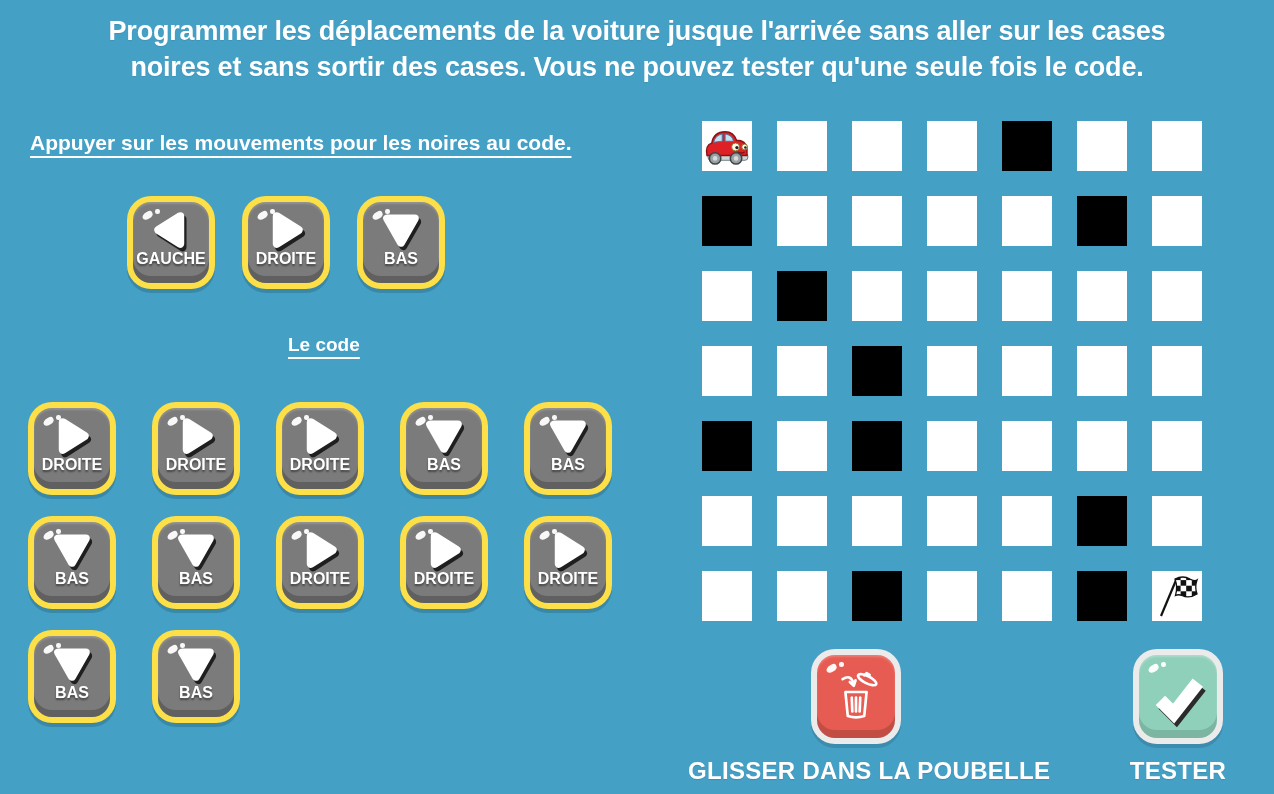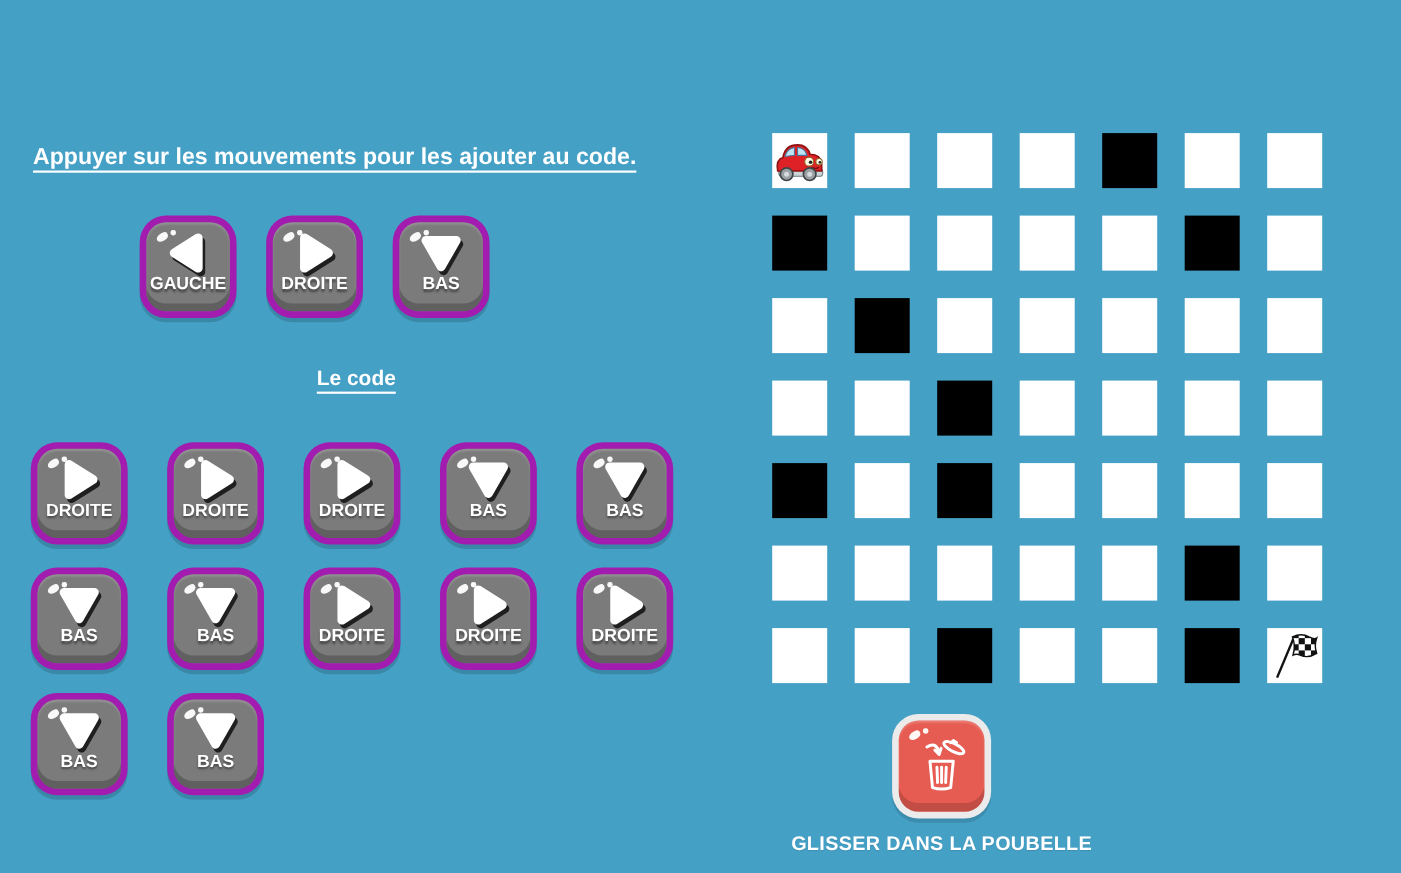--- a/index.html
+++ b/index.html
@@ -23,21 +23,21 @@
   }
   .code-title {
     position:absolute; left:288px; top:334px;
     font-weight:bold; font-size:19px;
     text-decoration:underline; text-underline-offset:6px; text-decoration-thickness:2px;
   }
 
   
   .btn {
     position:relative; width:88px; height:93px;
-    background:#a21caf; border-radius:24px; padding:6px;
+    background:#fde047; border-radius:24px; padding:6px;
     box-shadow:0 4px 0 rgba(0,0,0,0.15);
     cursor:pointer; flex:0 0 auto;
   }
   .btn-face {
     position:relative; width:100%; height:100%;
     background:#7b7b7b; border-radius:18px;
     box-shadow: inset 0 -7px 0 rgba(0,0,0,0.22), inset 0 2px 2px rgba(255,255,255,0.18);
     display:flex; flex-direction:column; align-items:center;
   }
   .tri { width:46px; height:46px; margin-top:5px; }
@@ -82,33 +82,35 @@
     background:#ebebeb; border-radius:24px; padding:6px;
     box-shadow:0 4px 0 rgba(0,0,0,0.12); cursor:pointer;
   }
   .action-face {
     position:relative; width:100%; height:100%; border-radius:18px;
     display:flex; align-items:center; justify-content:center;
   }
   .trash-face { background:#e65c52; box-shadow: inset 0 -8px 0 rgba(0,0,0,0.16), inset 0 2px 2px rgba(255,255,255,0.2); }
   .test-face  { background:#8fd0ba; box-shadow: inset 0 -8px 0 rgba(0,0,0,0.13), inset 0 2px 2px rgba(255,255,255,0.25); }
   .action-label {
-    margin-top:13px; color:#fff; font-weight:bold; font-size:18px;
+    margin-top:13px; color:#fff; font-weight:bold; font-size:24px;
     letter-spacing:0.3px; white-space:nowrap; text-shadow:0 1px 1px rgba(0,0,0,0.1);
   }
 </style>
 </head>
 <body>
 
 <div class="page">
 
   <div class="title-wrap">
+    <div>Programmer les déplacements de la voiture jusque l'arrivée sans aller sur les cases</div>
+    <div>noires et sans sortir des cases. Vous ne pouvez tester qu'une seule fois le code.</div>
   </div>
 
-  <div class="subtitle">Appuyer sur les mouvements pour les ajouter au code.</div>
+  <div class="subtitle">Appuyer sur les mouvements pour les noires au code.</div>
 
   <div class="movement-row" id="movement-row">
       <div class="btn">
         <div class="btn-face">
           <span class="sparkle"></span>
           <svg class="tri" viewBox="0 0 40 40">
             <polygon points="28,8 9,20 28,32" fill="#161616" stroke="#161616" stroke-width="7" stroke-linejoin="round" transform="translate(2,3)" opacity="0.9"></polygon>
             <polygon points="28,8 9,20 28,32" fill="#ffffff" stroke="#ffffff" stroke-width="7" stroke-linejoin="round"></polygon>
           </svg>
           <span class="btn-label">GAUCHE</span>
@@ -363,14 +365,26 @@
             <line x1="22.2" y1="26.5" x2="22.7" y2="39"></line>
             <line x1="26" y1="26.5" x2="26" y2="39"></line>
             <line x1="29.8" y1="26.5" x2="29.3" y2="39"></line>
           </g>
         </svg>
       </div>
     </div>
     <div class="action-label">GLISSER DANS LA POUBELLE</div>
   </div>
 
+  <div class="action-group" id="test-group">
+    <div class="action-btn">
+      <div class="action-face test-face">
+        <span class="sparkle"></span>
+        <svg viewBox="0 0 60 60" width="66" height="66">
+          <path d="M14 33 L26 45 L48 17" fill="none" stroke="#2b2b2b" stroke-width="12" transform="translate(2.5,3.5)"></path>
+          <path d="M14 33 L26 45 L48 17" fill="none" stroke="#ffffff" stroke-width="12"></path>
+        </svg>
+      </div>
+    </div>
+    <div class="action-label">TESTER</div>
+  </div>
 
 </div>
 
 </body></html>

